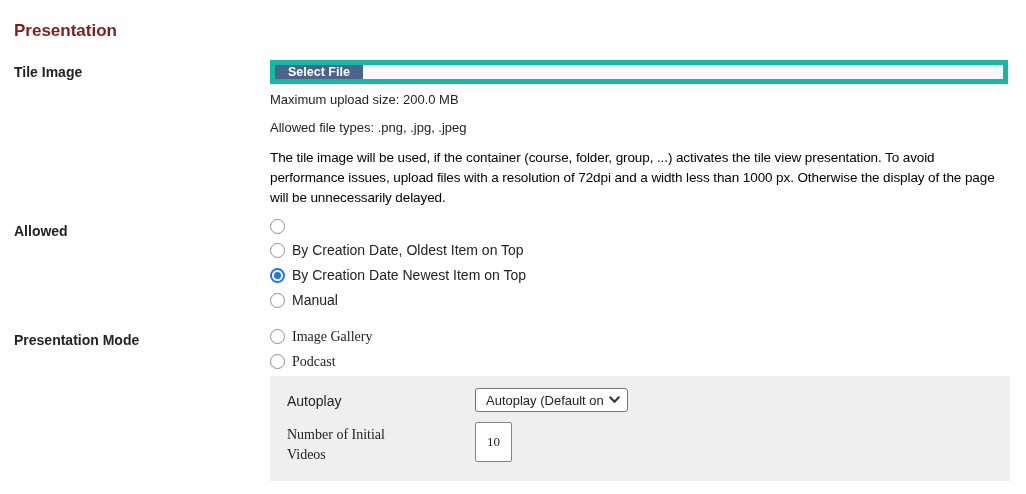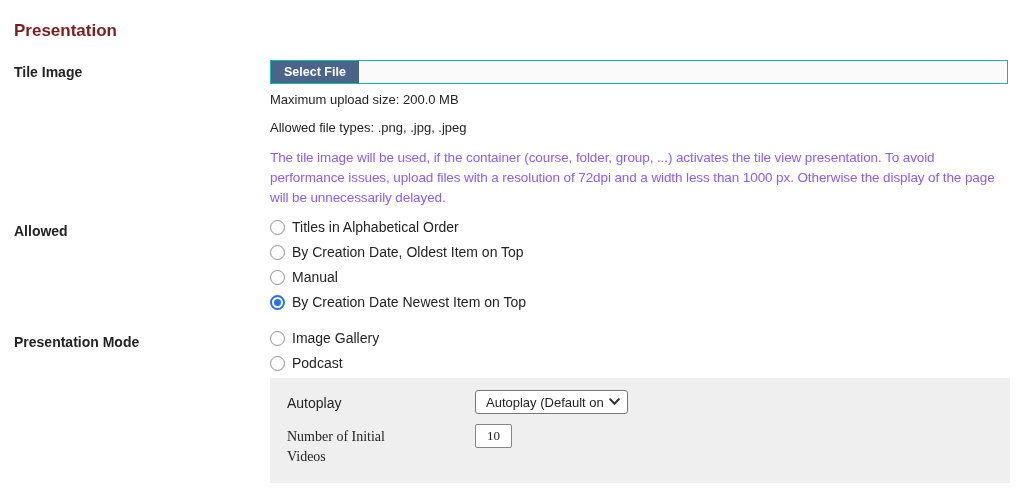--- a/index.html
+++ b/index.html
@@ -22,33 +22,33 @@
   .form-label {
     flex: 0 0 256px; width: 256px;
     font-size: 14px; line-height: 18px; padding-top: 3px; font-weight: bold;
   }
   .form-control { flex: 1; }
 
   
   .file-input-bar {
     display: flex; align-items: stretch;
     width: 738px; height: 24px;
-    border: 1px solid #14b8a6; background: #fafafa;
+    border: 5px solid #14b8a6; background: #fafafa;
   }
   .select-file-btn {
     background: #4a6589; color: #ffffff;
     border: none; cursor: pointer;
     font-family: inherit; font-size: 12.5px; font-weight: 600;
     padding: 0 13px; height: 100%;
     display: flex; align-items: center;
   }
   .upload-info { font-size: 13px; line-height: 20px; margin-top: 6px; }
   .byline {
     font-size: 13.5px; line-height: 20px; letter-spacing: -0.1px;
-    margin-top: 10px; max-width: 727px; color: #8b5cf6;
+    margin-top: 10px; max-width: 727px; color: #000000;
   }
 
   
   .radio-group { display: flex; flex-direction: column; }
   .radio-row {
     display: flex; align-items: center;
     margin-bottom: 8px; font-size: 14px; line-height: 17px;
     cursor: pointer;
   }
   .radio {
@@ -76,21 +76,21 @@
   .autoplay-select {
     appearance: none; -webkit-appearance: none; -moz-appearance: none;
     font-family: inherit; font-size: 13px; color: #232323;
     height: 24px; width: 153px;
     border: 1px solid #767676; border-radius: 3px;
     background: #ffffff; padding: 0 24px 0 10px;
   }
   .chevron { position: absolute; right: 8px; top: 8px; pointer-events: none; line-height: 0; }
 
   .num-input {
-    width: 37px; height: 24px;
+    width: 37px; height: 40px;
     border: 1px solid #848484; border-radius: 2px;
     background: #ffffff; font-family: inherit; font-size: 13px;
     text-align: center; color: #232323;
   }
 </style>
 </head>
 <body>
 
 <div class="container">
 
@@ -107,42 +107,41 @@
       <div class="byline">The tile image will be used, if the container (course, folder, group, ...) activates the tile view presentation. To avoid performance issues, upload files with a resolution of 72dpi and a width less than 1000 px. Otherwise the display of the page will be unnecessarily delayed.</div>
     </div>
   </div>
 
   <div class="form-row">
     <div class="form-label">Allowed</div>
     <div class="form-control">
       <div class="radio-group">
           <label class="radio-row">
             <span class="radio"></span>
-            <span class="radio-label">Titles in Alphabetical Order</span>
           </label>
           <label class="radio-row">
             <span class="radio"></span>
             <span class="radio-label">By Creation Date, Oldest Item on Top</span>
           </label>
           <label class="radio-row">
+            <span class="radio checked"></span>
+            <span class="radio-label">By Creation Date Newest Item on Top</span>
+          </label>
+          <label class="radio-row">
             <span class="radio"></span>
             <span class="radio-label">Manual</span>
-          </label>
-          <label class="radio-row">
-            <span class="radio checked"></span>
-            <span class="radio-label">By Creation Date Newest Item on Top</span>
           </label>
         </div>
     </div>
   </div>
 
   <div class="form-row">
     <div class="form-label">Presentation Mode</div>
     <div class="form-control">
-      <div class="radio-group" style="margin-bottom:-8px;">
+      <div class="radio-group" style="margin-bottom:-8px;font-family:Liberation Serif, serif;">
           <label class="radio-row">
             <span class="radio"></span>
             <span class="radio-label">Image Gallery</span>
           </label>
           <label class="radio-row">
             <span class="radio"></span>
             <span class="radio-label">Podcast</span>
           </label>
         </div>
 

